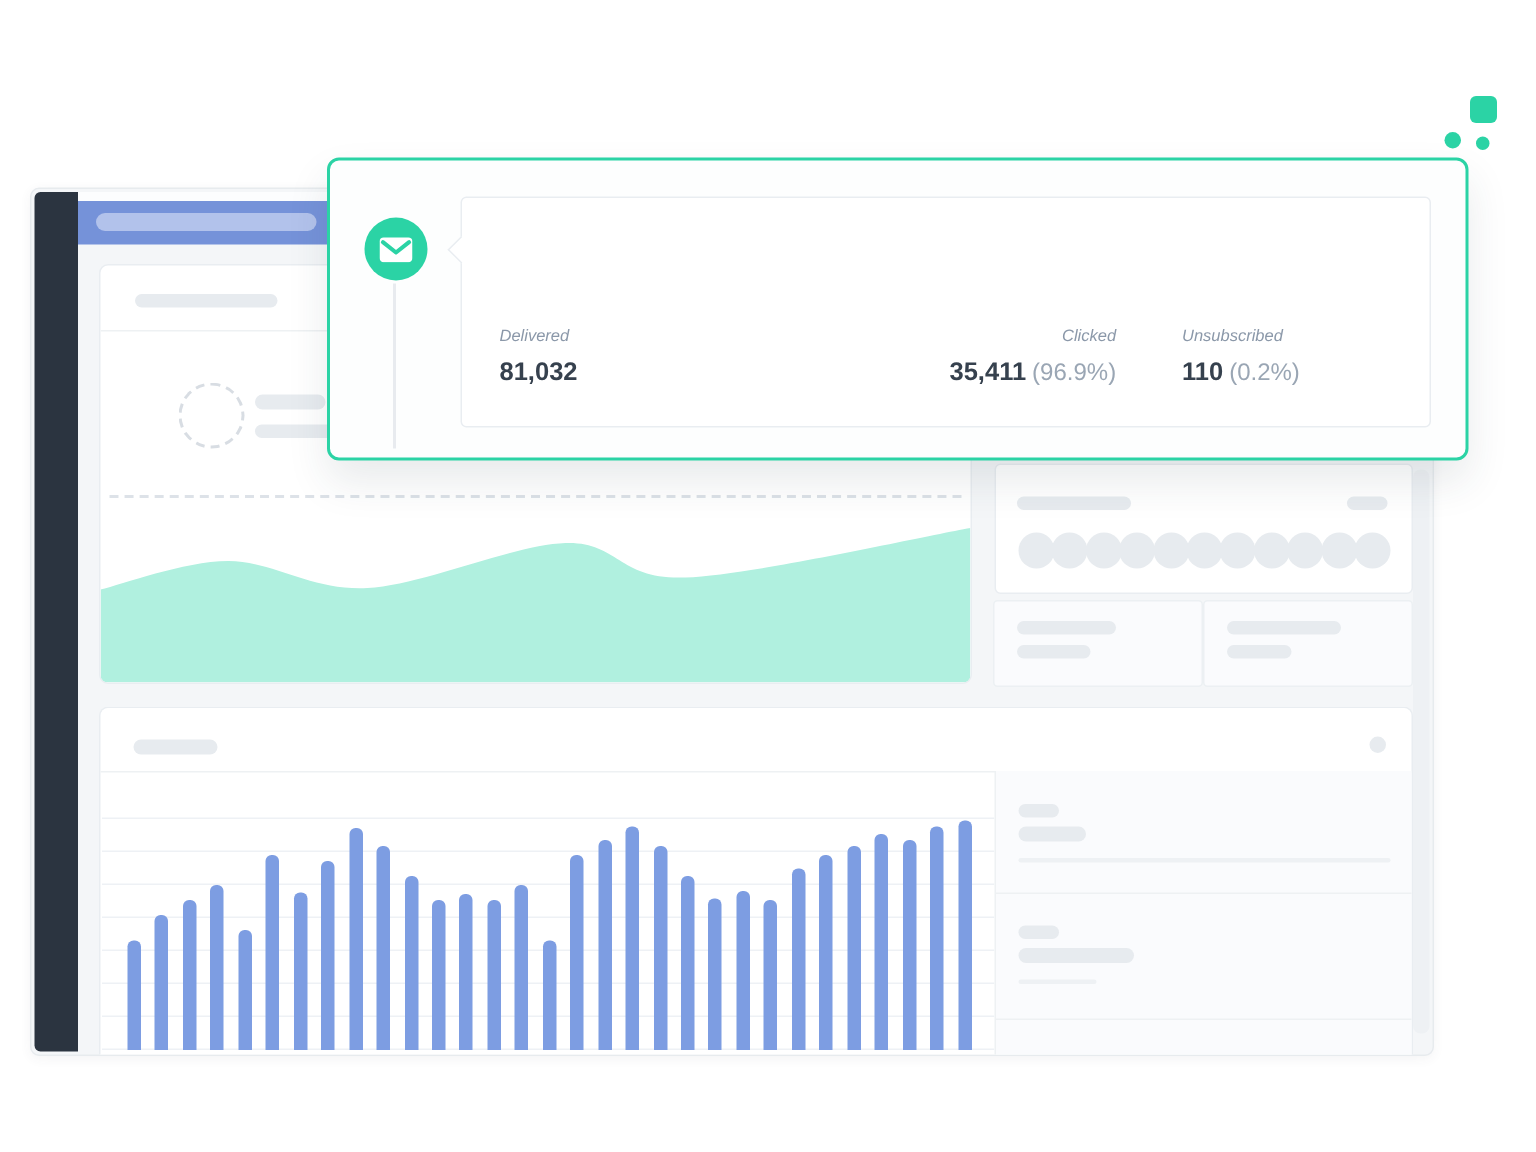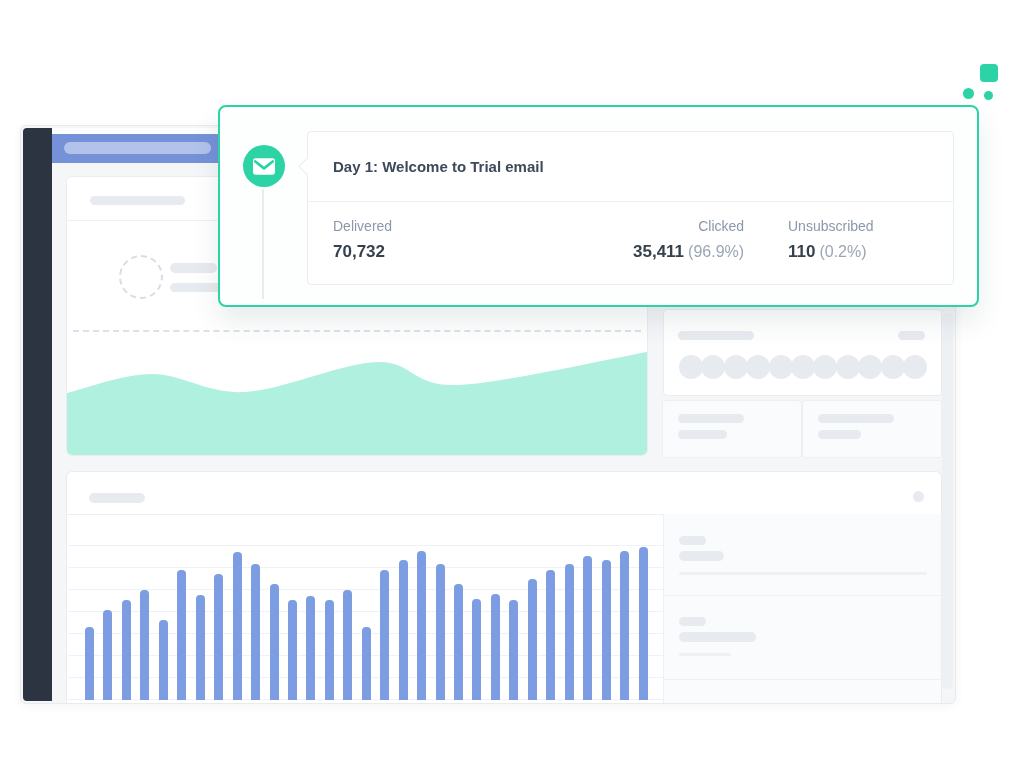--- a/index.html
+++ b/index.html
@@ -64,21 +64,21 @@
            box-shadow:0 14px 28px rgba(40,60,70,.10);}
   #badge{left:23px;top:38px;width:42px;height:42px;border-radius:50%;background:var(--teal,#2bd3a5);
          display:flex;align-items:center;justify-content:center;}
   #timeline{left:42px;top:82px;width:2px;height:110px;background:#e8ebef;}
   #inner{left:87px;top:24px;width:645px;height:152px;background:#fff;border:1px solid #e9edf1;border-radius:4px;}
   #notch{left:-7px;top:28px;width:12px;height:12px;background:#fff;transform:rotate(45deg);
          border-left:1px solid #e9edf1;border-bottom:1px solid #e9edf1;}
   #inner-title-row{left:0;top:0;width:645px;height:69px;border-bottom:1px solid #eef1f3;}
   #email-title{left:25px;top:0;line-height:69px;font-size:15px;font-weight:bold;color:#3d4a59;}
   .stat-col{position:absolute;top:86px;}
-  .stat-label{font-size:14px;color:#8b98a9;}
+  .stat-label{font-size:11px;color:#8b98a9;font-style:italic;}
   .stat-value-row{margin-top:8px;white-space:nowrap;}
   .stat-value{font-size:17px;font-weight:bold;color:#36414e;}
   .stat-pct{font-size:16px;color:#9aa6b4;margin-left:4px;}
   .sc0{left:25px;} .sc1{left:163px;} .sc2{left:325px;text-align:right;} .sc3{left:480px;}
 
   
   #deco-square{left:980px;top:64px;width:18px;height:18px;border-radius:4px;background:var(--teal,#2bd3a5);}
   #deco-dot1{left:963px;top:88px;width:11px;height:11px;border-radius:50%;background:var(--teal,#2bd3a5);}
   #deco-dot2{left:984px;top:91px;width:9px;height:9px;border-radius:50%;background:var(--teal,#2bd3a5);}
 </style>
@@ -196,27 +196,24 @@
   <div id="overlay" class="abs">
     <div id="timeline" class="abs"></div>
     <div id="badge" class="abs">
       <svg width="22" height="17" viewBox="0 0 24 18">
         <rect x="0" y="0" width="24" height="18" rx="3" fill="#ffffff"></rect>
         <polyline points="2.5,3.5 12,11 21.5,3.5" fill="none" stroke="#2bd3a5" stroke-width="3" stroke-linecap="round" stroke-linejoin="round"></polyline>
       </svg>
     </div>
     <div id="inner" class="abs">
       <div id="notch" class="abs"></div>
-      <div id="inner-title-row" class="abs">
-        <div id="email-title" class="abs">Day 1: Welcome to Trial email</div>
-      </div>
       <div class="stat-col sc0">
         <div class="stat-label">Delivered</div>
         <div class="stat-value-row">
-          <span class="stat-value">70,732</span><span class="stat-pct"></span>
+          <span class="stat-value">81,032</span><span class="stat-pct"></span>
         </div>
       </div>
       <div class="stat-col sc2">
         <div class="stat-label">Clicked</div>
         <div class="stat-value-row">
           <span class="stat-value">35,411</span><span class="stat-pct">(96.9%)</span>
         </div>
       </div>
       <div class="stat-col sc3">
         <div class="stat-label">Unsubscribed</div>

